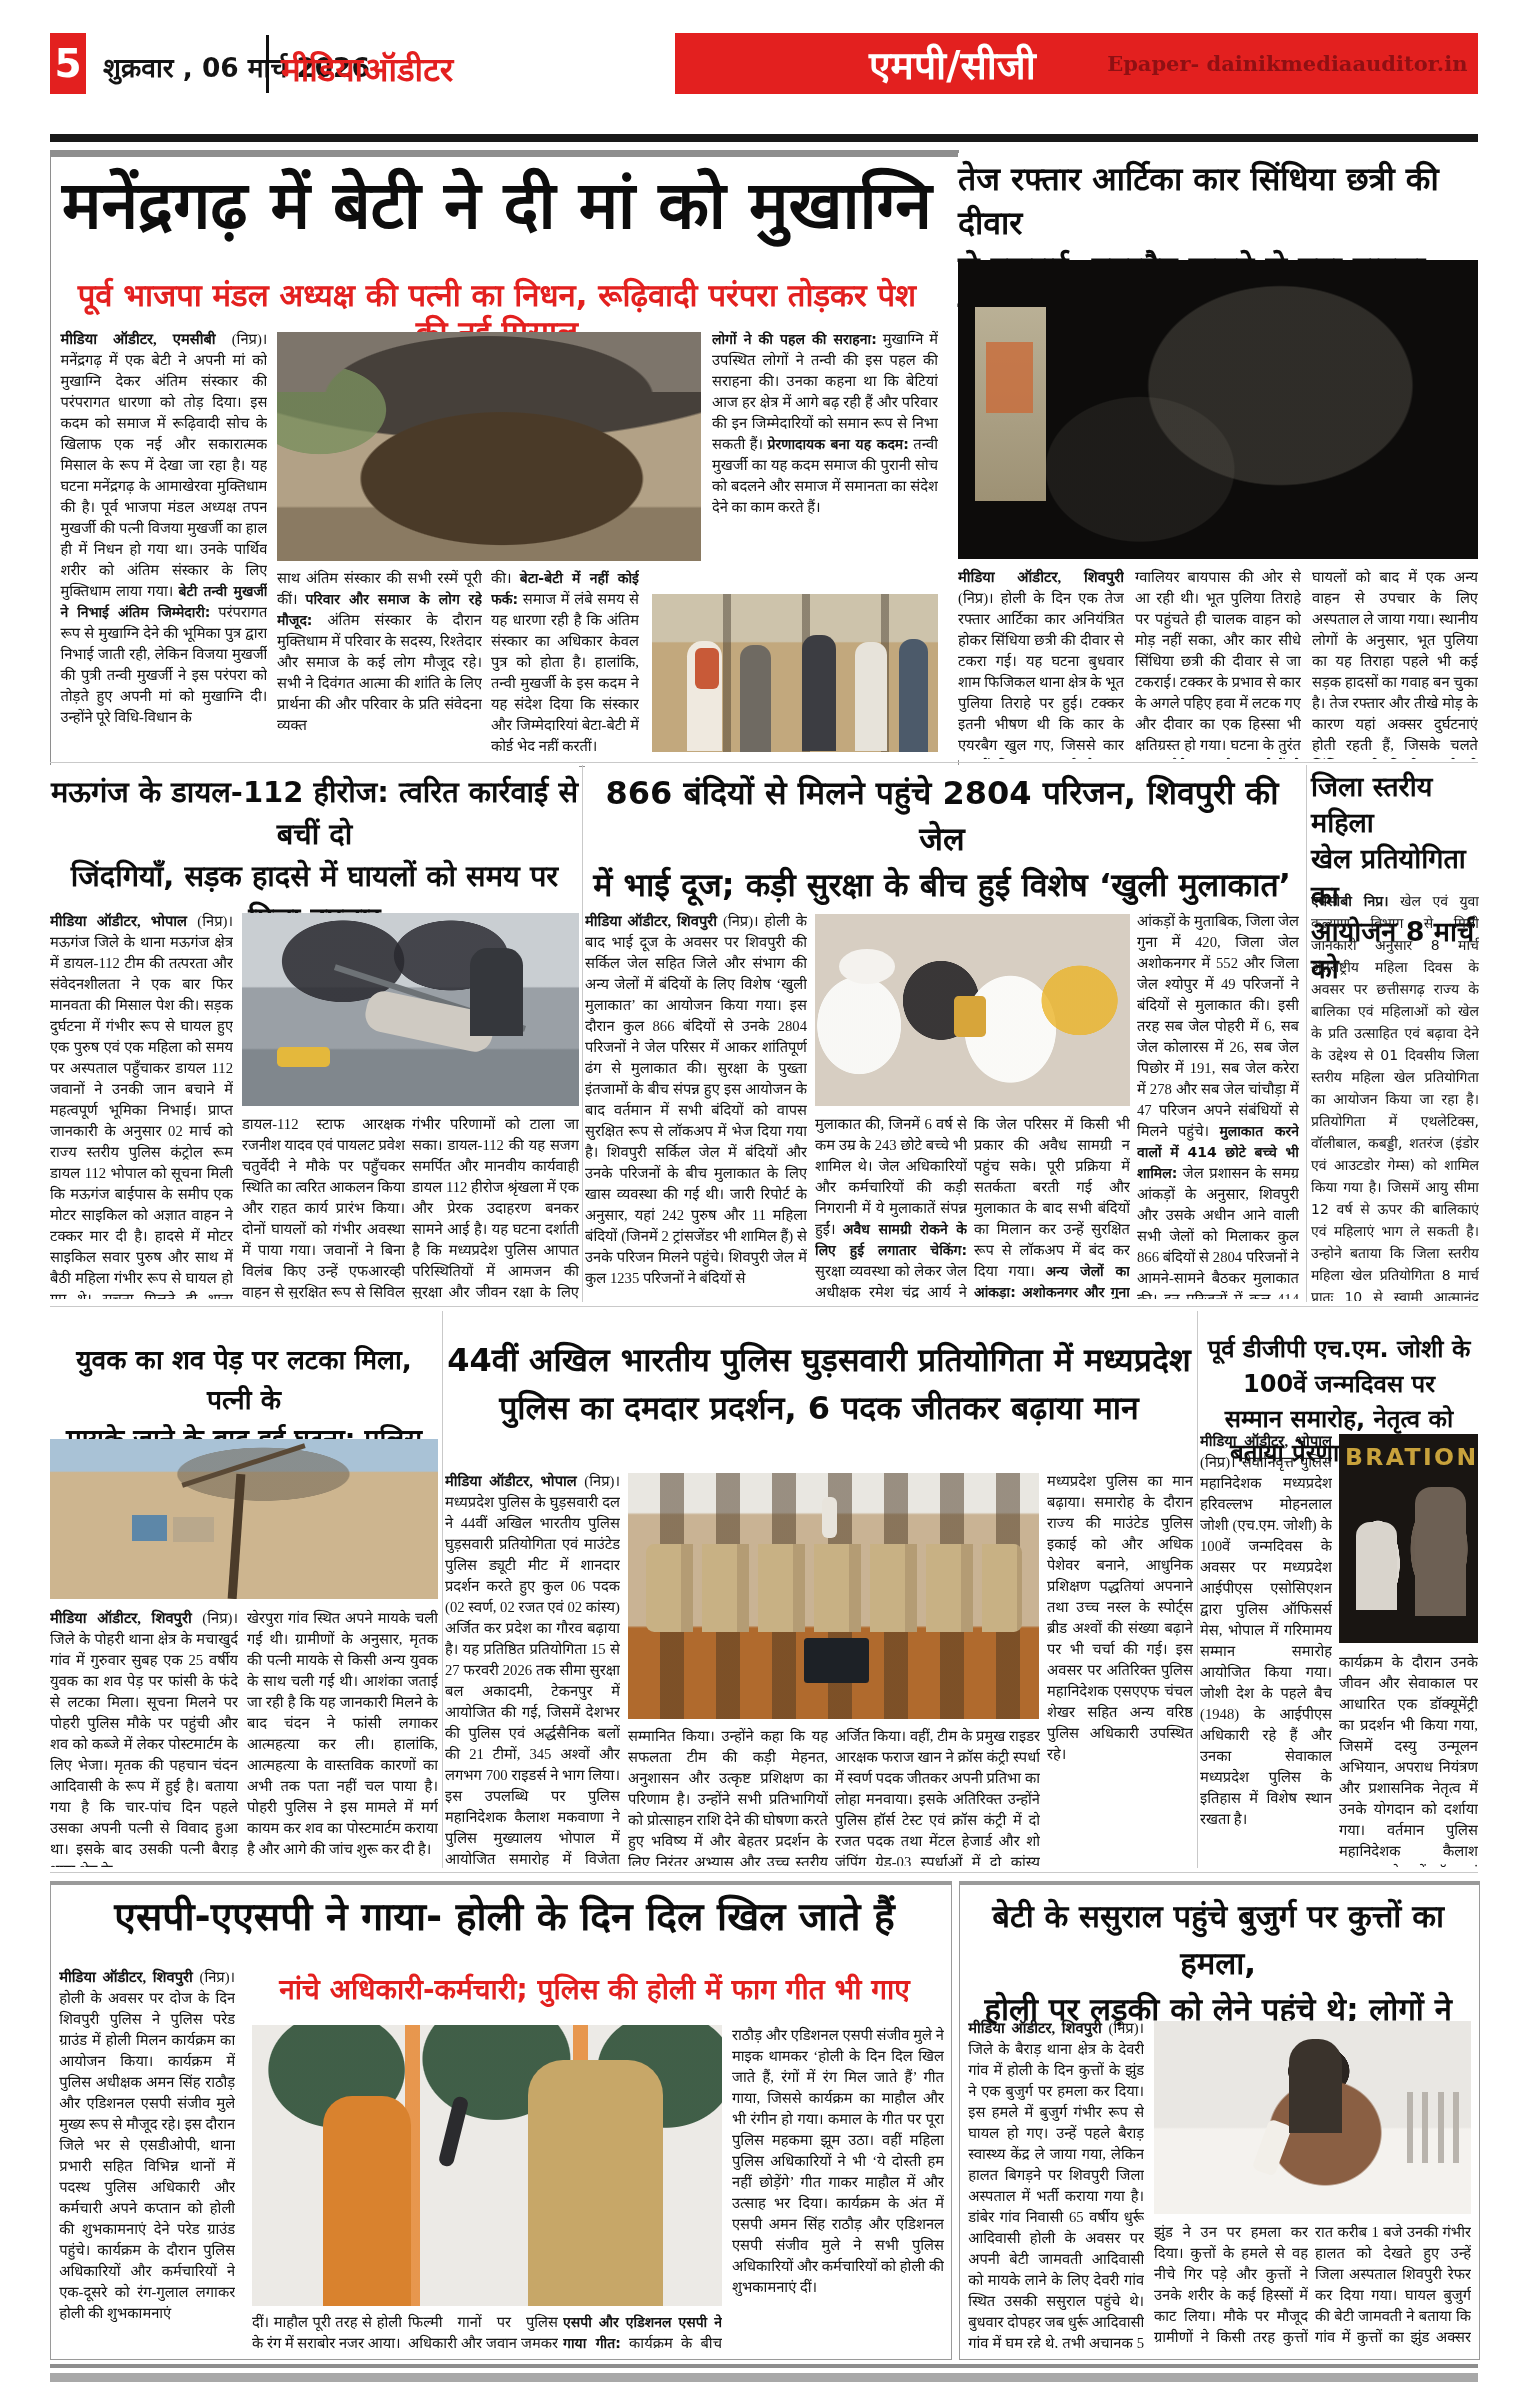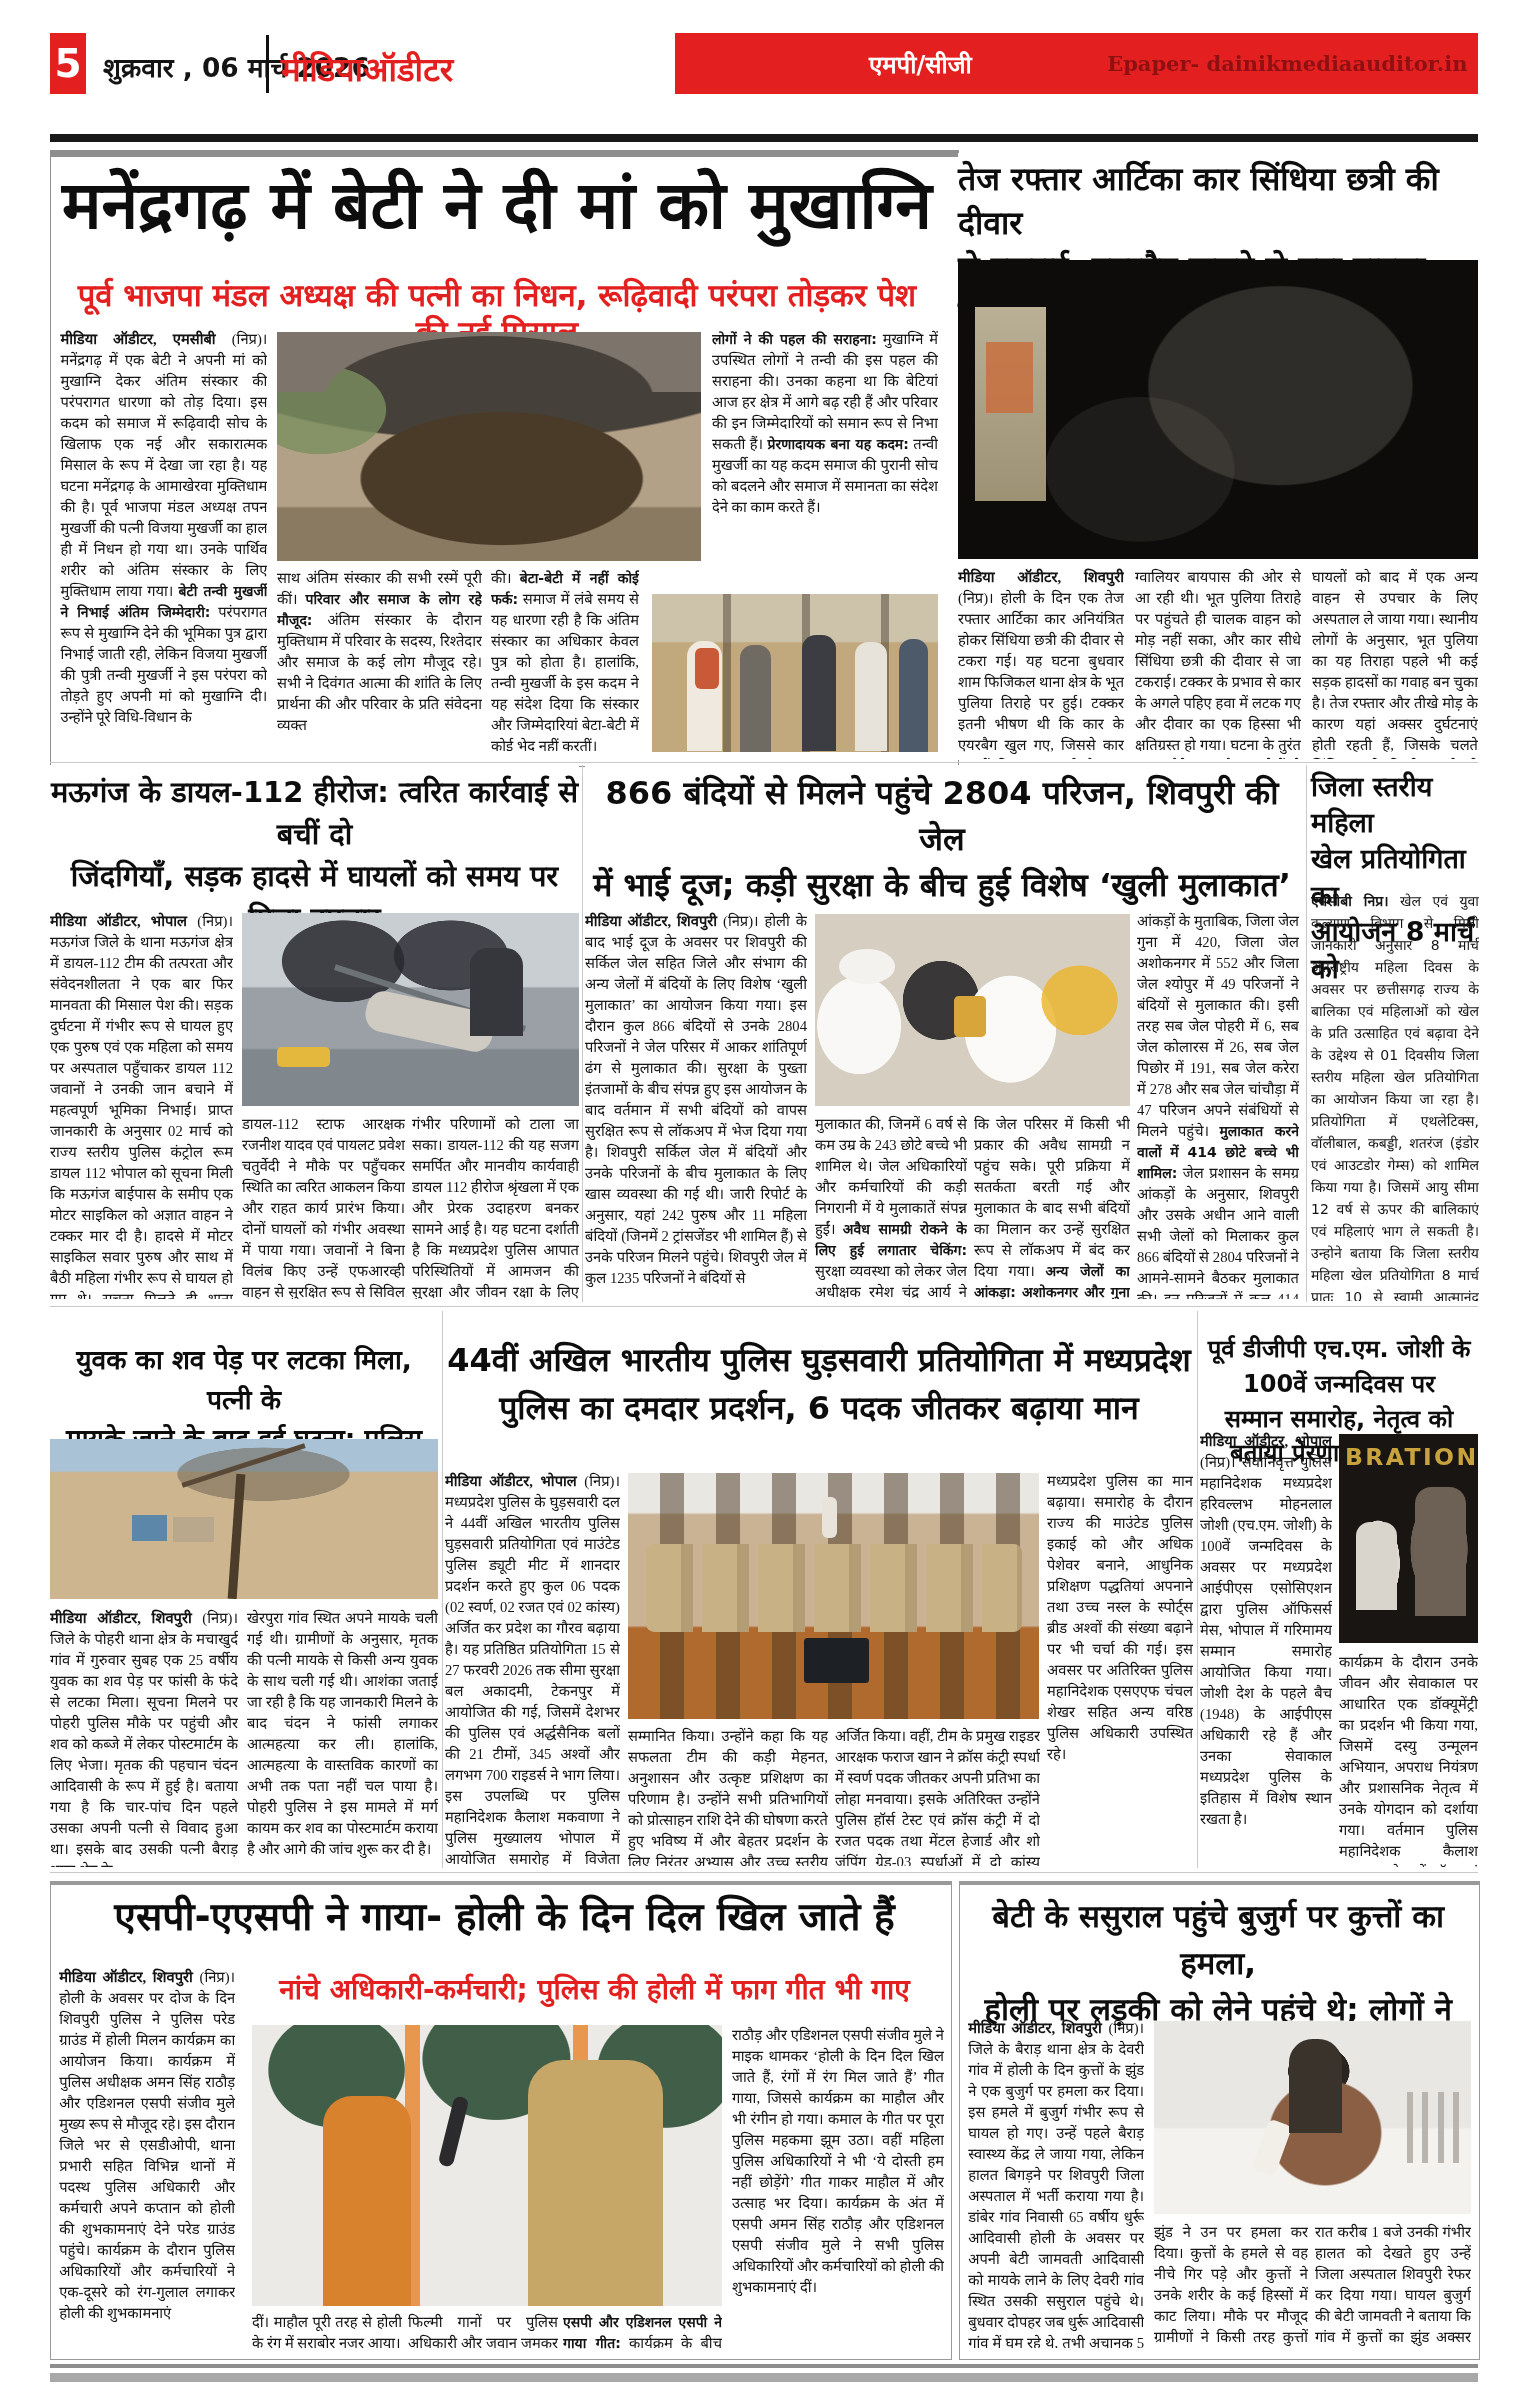--- a/index.html
+++ b/index.html
@@ -74,21 +74,21 @@
 
 <div class="page">
 
   <div class="abs pagenum" style="left:50px;top:33px;width:36px;height:61px;">
     <span>5</span>
   </div>
   <div class="abs" style="left:103px;top:49px;font-family:'DejaVu Sans',sans-serif;font-weight:bold;font-size:26.4px;"><span>शुक्रवार , 06 मार्च 2026</span></div>
   <div class="abs" style="left:266px;top:35px;width:2.9px;height:58px;background:#111;"></div>
   <div class="abs red" style="left:281px;top:46px;font-family:'DejaVu Sans',sans-serif;font-weight:bold;font-size:33px;"><span>मीडियाऑडीटर</span></div>
   <div class="abs band" style="left:675px;top:33px;width:803px;height:61px;">
-    <span style="color:#fff;font-family:'DejaVu Sans',sans-serif;font-weight:bold;font-size:24px;margin-left:194px;">एमपी/सीजी</span>
+    <span style="color:#fff;font-family:'DejaVu Sans',sans-serif;font-weight:bold;font-size:39px;margin-left:194px;">एमपी/सीजी</span>
     <span style="color:#8f1013;font-family:'DejaVu Serif',serif;font-weight:bold;font-size:21px;margin-left:auto;margin-right:10.6px;">Epaper- dainikmediaauditor.in</span>
   </div>
   <div class="abs" style="left:50px;top:134px;width:1428px;height:7.6px;background:#191919;"></div>
 
   <section class="art" style="left:50px;top:150px;width:895px;height:609px;border:1.8px solid #8e8e8e;border-top:7px solid #8e8e8e;padding-left:12px;">
     <h1 class="hl ctr abs" style="left:5.9px;top:8.2px;width:880px;font-size:66px;line-height:1.25;"><span>मनेंद्रगढ़ में बेटी ने दी मां को मुखाग्नि</span></h1>
     <h3 class="hl ctr red abs" style="left:5.9px;top:120px;width:880px;font-size:31px;line-height:1.2;"><span>पूर्व भाजपा मंडल अध्यक्ष की पत्नी का निधन, रूढ़िवादी परंपरा तोड़कर पेश की नई मिसाल</span></h3>
     <div class="col" style="left:9.4px;top:172px;width:207px;height:422px;">
       <p><b class="by">मीडिया ऑडीटर, एमसीबी</b><span> (निप्र)। मनेंद्रगढ़ में एक बेटी ने अपनी मां को मुखाग्नि देकर अंतिम संस्कार की परंपरागत धारणा को तोड़ दिया। इस कदम को समाज में रूढ़िवादी सोच के खिलाफ एक नई और सकारात्मक मिसाल के रूप में देखा जा रहा है। यह घटना मनेंद्रगढ़ के आमाखेरवा मुक्तिधाम की है। पूर्व भाजपा मंडल अध्यक्ष तपन मुखर्जी की पत्नी विजया मुखर्जी का हाल ही में निधन हो गया था। उनके पार्थिव शरीर को अंतिम संस्कार के लिए मुक्तिधाम लाया गया। </span><b class="ih">बेटी तन्वी मुखर्जी ने निभाई अंतिम जिम्मेदारी:</b><span> परंपरागत रूप से मुखाग्नि देने की भूमिका पुत्र द्वारा निभाई जाती रही, लेकिन विजया मुखर्जी की पुत्री तन्वी मुखर्जी ने इस परंपरा को तोड़ते हुए अपनी मां को मुखाग्नि दी। उन्होंने पूरे विधि-विधान के</span></p>
     </div>

